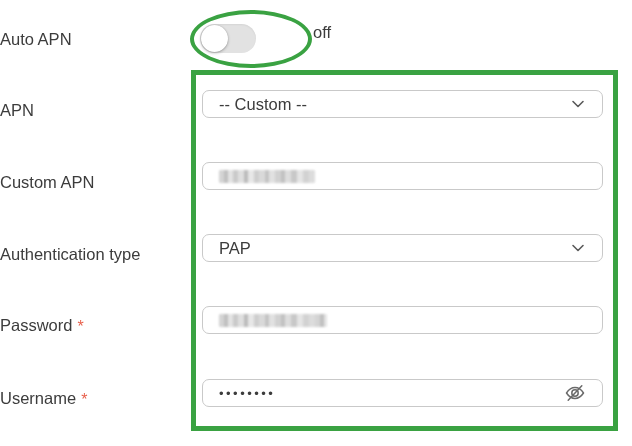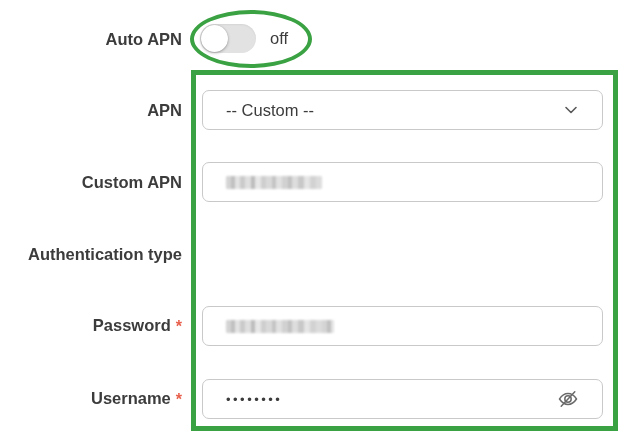--- a/index.html
+++ b/index.html
@@ -31,43 +31,41 @@
   }
   .row-auto-apn { top: 19px; }
   .row-apn      { top: 90px; }
   .row-custom   { top: 162px; }
   .row-auth     { top: 234px; }
   .row-user     { top: 306px; }
   .row-pass     { top: 379px; }
 
   .label {
     width: 182px;
-    text-align: right;
     font-size: 16.5px;
     color: #3c3c3c;
     line-height: 1;
     white-space: nowrap;
     padding-right: 0;
     box-sizing: border-box;
-    font-weight: bold;
   }
   .req {
     color: #e8604c;
     font-size: 16px;
     margin-left: 5px;
     vertical-align: -1px;
   }
 
   
   .toggle-wrap {
     position: absolute;
     left: 200px;
     top: 24px;
     display: flex;
-    align-items: center;
+    gap: 43px;
   }
   .toggle {
     width: 56px;
     height: 29px;
     border-radius: 15px;
     background: #e2e2e2;
     position: relative;
     box-shadow: inset 0 1px 2px rgba(0,0,0,0.06);
   }
   .toggle .knob {
@@ -85,28 +83,28 @@
     font-size: 16.5px;
     color: #3c3c3c;
     line-height: 1;
   }
 
   
   .field {
     position: absolute;
     left: 202px;
     width: 401px;
-    height: 40px;
+    height: 28px;
     box-sizing: border-box;
     border: 1px solid #c9c9c9;
     border-radius: 7px;
     background: #ffffff;
     display: flex;
     align-items: center;
-    padding: 0 23px;
+    padding: 0 16px;
   }
   .field-text {
     font-size: 16.5px;
     color: #3c3c3c;
     line-height: 1;
     flex: 1;
     white-space: nowrap;
     overflow: hidden;
   }
   .dots {
@@ -204,20 +202,28 @@
   <div class="row row-custom">
     <div class="label">Custom APN</div>
   </div>
   <div class="field" style="top:162px;">
     <div class="redacted"></div>
   </div>
 
   <div class="row row-auth">
     <div class="label">Authentication type</div>
   </div>
+  <div class="field" style="top:234px;">
+    <div class="field-text">PAP</div>
+    <span class="chevron">
+      <svg viewBox="0 0 16 16" width="16" height="16" aria-hidden="true">
+        <path d="M3 5.5 L8 10.5 L13 5.5" fill="none" stroke="#5a5a5a" stroke-width="1.6" stroke-linecap="round" stroke-linejoin="round"></path>
+      </svg>
+    </span>
+  </div>
 
   <div class="row row-user">
     <div class="label">
       <span>Password</span><span class="req">*</span>
     </div>
   </div>
   <div class="field" style="top:306px;">
     <div class="redacted user"></div>
   </div>
 

